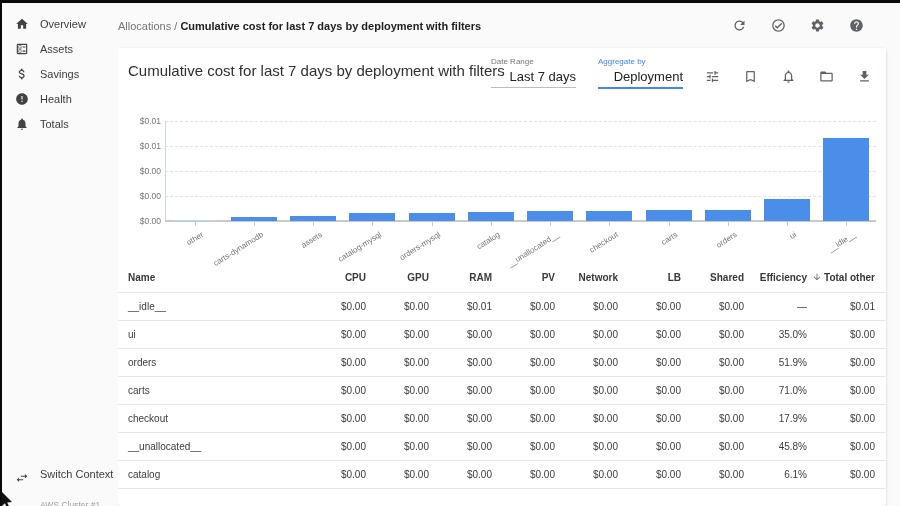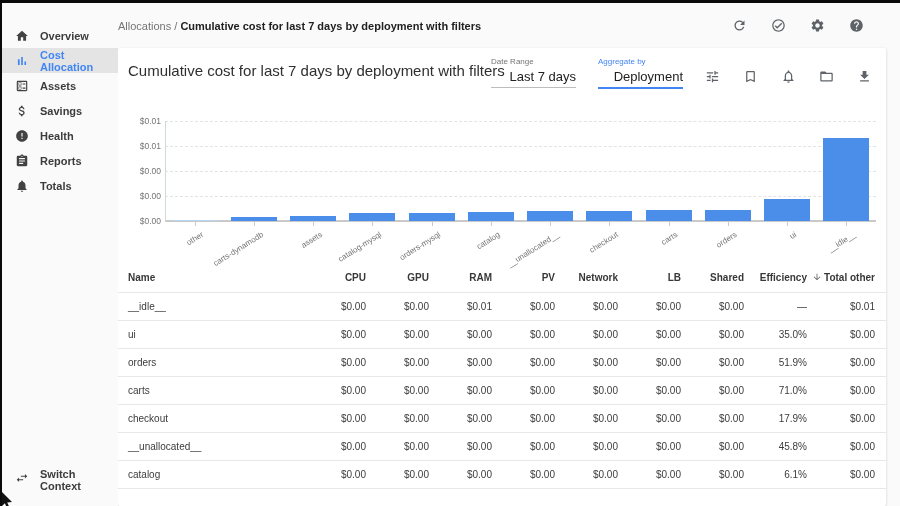--- a/index.html
+++ b/index.html
@@ -10,21 +10,21 @@
   }
   svg { display:block; }
   .icon { flex:0 0 auto; }
 
   
   .top-strip { position:absolute; left:0; top:0; width:900px; height:3px; background:#0a0a0a; z-index:50; }
   .left-strip { position:absolute; left:0; top:0; width:2px; height:506px; background:#0a0a0a; z-index:50; }
   .mouse-cursor { position:absolute; left:1px; bottom:-4px; z-index:60; }
 
   
-  .sidebar { position:absolute; left:0; top:15px; bottom:0; width:118px; background:#fafafa; z-index:5;font-weight:bold; }
+  .sidebar { position:absolute; left:0; top:3px; bottom:0; width:118px; background:#fafafa; z-index:5; }
   .side-item { display:flex; align-items:center; gap:11px; height:25px; padding-left:15px;
     font-size:11px; color:#3c3c3c; cursor:pointer; }
   .side-item .icon { color:#424242; }
   .side-item.active { background:#e4e4e4; color:#4285f4; }
   .side-item.active .icon { color:#4285f4; }
   .side-list { margin-top:8px; }
   .side-bottom { position:absolute; left:0; right:0; bottom:8px; }
   .side-item.two-line { height:32px; align-items:flex-start; padding-top:2px; }
   .side-sub { font-size:8.5px; color:#9e9e9e; margin-top:20px; }
 
@@ -146,28 +146,20 @@
 <aside class="sidebar">
   <div class="side-list">
     <div class="side-item">
       <span class="icon">
           <svg width="14" height="14" fill="currentColor">
             <use href="#i-home"></use>
           </svg>
         </span>
       <span>Overview</span>
     </div>
-    <div class="side-item active">
-      <span class="icon">
-          <svg width="14" height="14" fill="currentColor">
-            <use href="#i-barchart"></use>
-          </svg>
-        </span>
-      <span>Cost Allocation</span>
-    </div>
     <div class="side-item">
       <span class="icon">
           <svg width="14" height="14" fill="currentColor">
             <use href="#i-ballot"></use>
           </svg>
         </span>
       <span>Assets</span>
     </div>
     <div class="side-item">
       <span class="icon">
@@ -177,28 +169,20 @@
         </span>
       <span>Savings</span>
     </div>
     <div class="side-item">
       <span class="icon">
           <svg width="14" height="14" fill="currentColor">
             <use href="#i-error"></use>
           </svg>
         </span>
       <span>Health</span>
-    </div>
-    <div class="side-item">
-      <span class="icon">
-          <svg width="14" height="14" fill="currentColor">
-            <use href="#i-assignment"></use>
-          </svg>
-        </span>
-      <span>Reports</span>
     </div>
     <div class="side-item">
       <span class="icon">
           <svg width="14" height="14" fill="currentColor">
             <use href="#i-bell-filled"></use>
           </svg>
         </span>
       <span>Totals</span>
     </div>
   </div>

